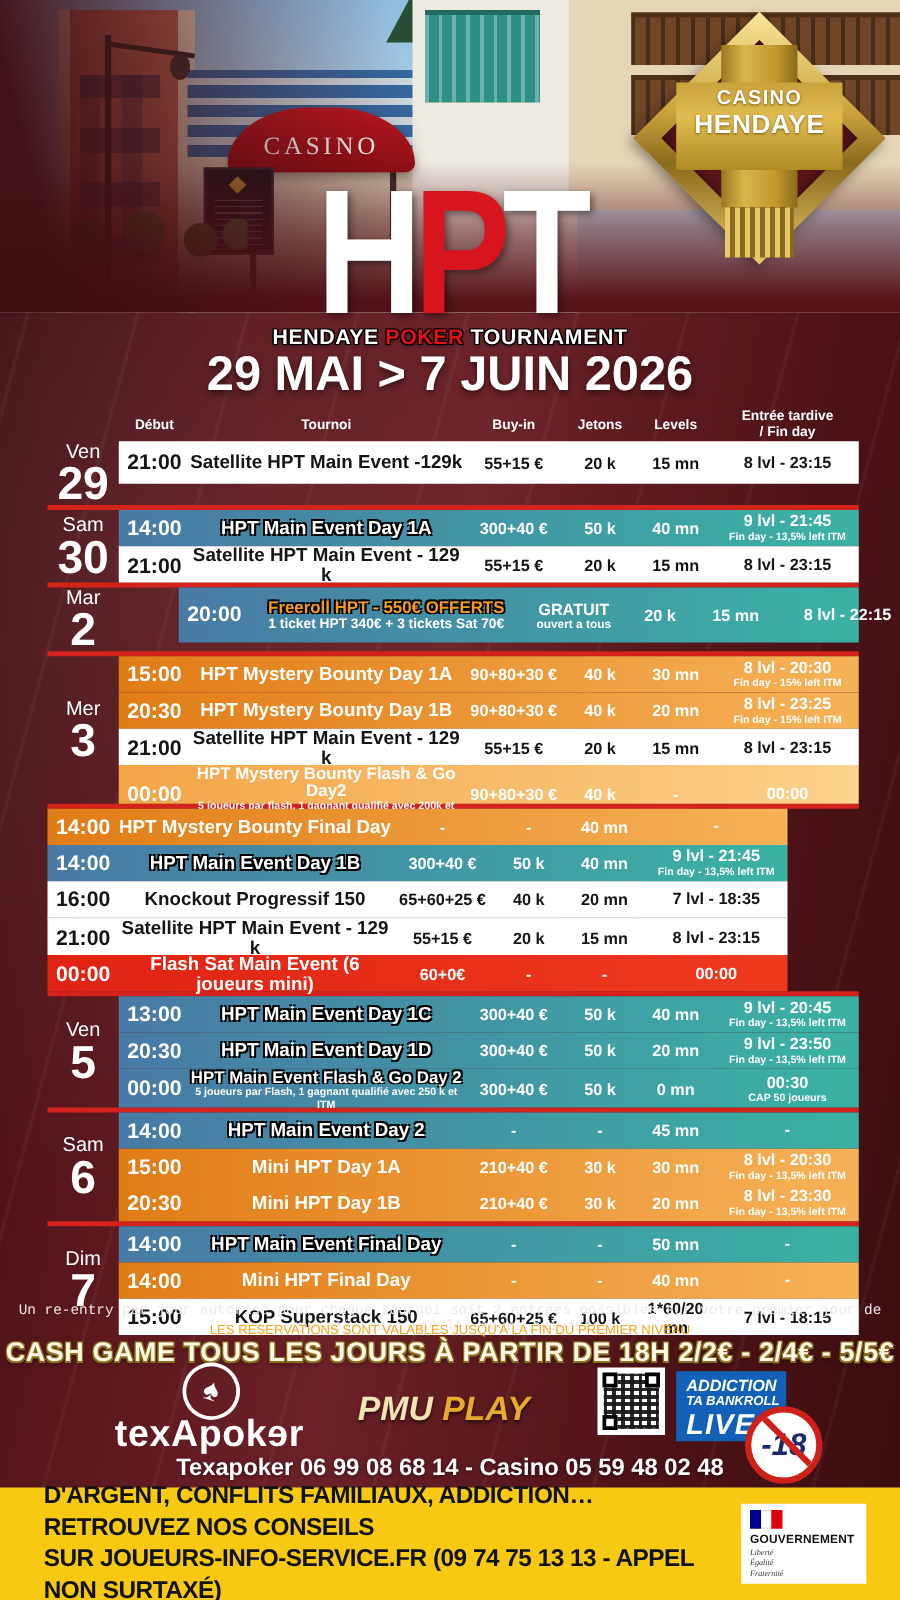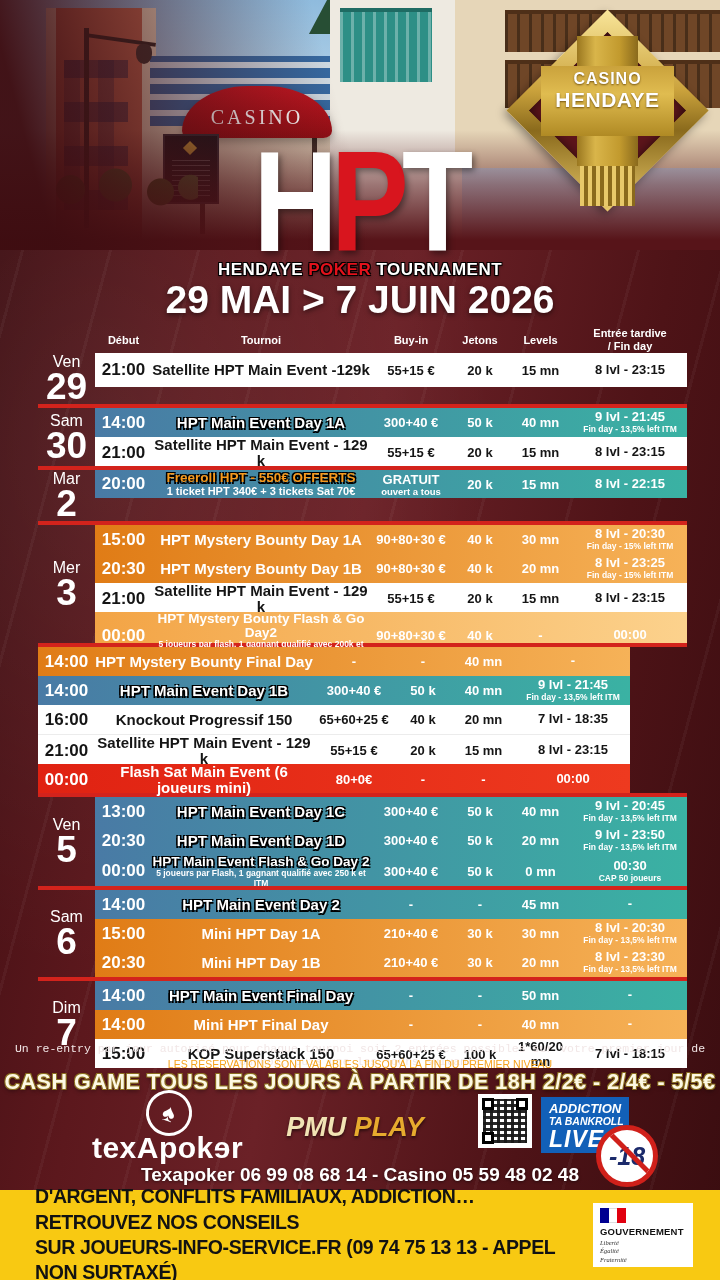--- a/index.html
+++ b/index.html
@@ -88,21 +88,21 @@
     align-items:center;color:#fff;font-weight:700;font-size:11px;text-align:center;white-space:pre-line;line-height:1.15;}
   .day-group{display:flex;border-bottom:4px solid #d3231c;}
   .day-group:last-child{border-bottom:none;}
   .day-label{width:57px;display:flex;flex-direction:column;align-items:center;justify-content:center;color:#fff;}
   .day-name{font-size:16px;line-height:17px;}
   .day-num{font-size:37px;font-weight:800;line-height:34px;}
   .rows{width:592px;}
   .row{display:grid;grid-template-columns:57px 218px 82px 56px 65px 114px;align-items:center;height:29px;text-align:center;}
   #sched-body .day-group:first-child .row{height:34px;}
   .row.has-sub{height:31px;}
-  .row.freeroll{height:28px;}
+  .row.freeroll{height:44px;margin-left:48px;}
   .row-white{background:#fff;color:#151515;}
   .row-white + .row-white{border-top:1px solid #ececec;}
   .row-main{background:linear-gradient(90deg,#497aa5,#3ab2a3);color:#fff;}
   .row-orange{background:linear-gradient(90deg,#e07c16,#f6b258);color:#fff;}
   .row-orange-light{background:linear-gradient(90deg,#f3a445,#fcd28d);color:#fff;}
   .row-red{background:linear-gradient(90deg,#e02212,#ee3a1f);color:#fff;}
   .c-time{font-weight:800;font-size:17px;}
   .c-title{font-weight:800;font-size:15px;line-height:1.05;}
   .row.has-sub .c-title,.row.freeroll .c-title{font-size:13.5px;}
   .row-main .c-title{text-shadow:-1.5px -1.5px 0 #000,1.5px -1.5px 0 #000,-1.5px 1.5px 0 #000,1.5px 1.5px 0 #000;}
@@ -409,21 +409,21 @@
               <div>
                 <div class="c-entry">8 lvl - 23:15</div>
               </div>
             </div>
             <div class="row row-red">
               <div class="c-time">00:00</div>
               <div>
                 <div class="c-title">Flash Sat Main Event (6 joueurs mini)</div>
               </div>
               <div>
-                <div class="c-val">80+0€</div>
+                <div class="c-val">60+0€</div>
               </div>
               <div class="c-val">-</div>
               <div class="c-val">-</div>
               <div>
                 <div class="c-entry">00:00</div>
               </div>
             </div>
           </div>
         </div>
         <div class="day-group">

